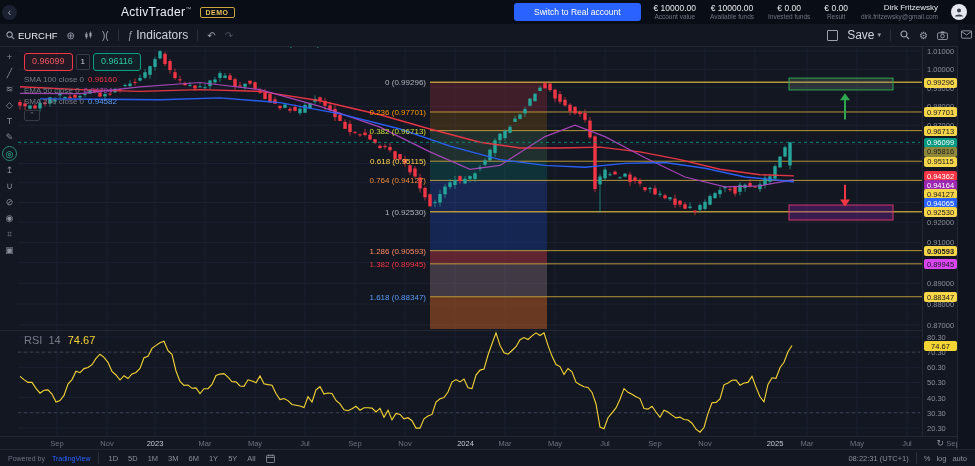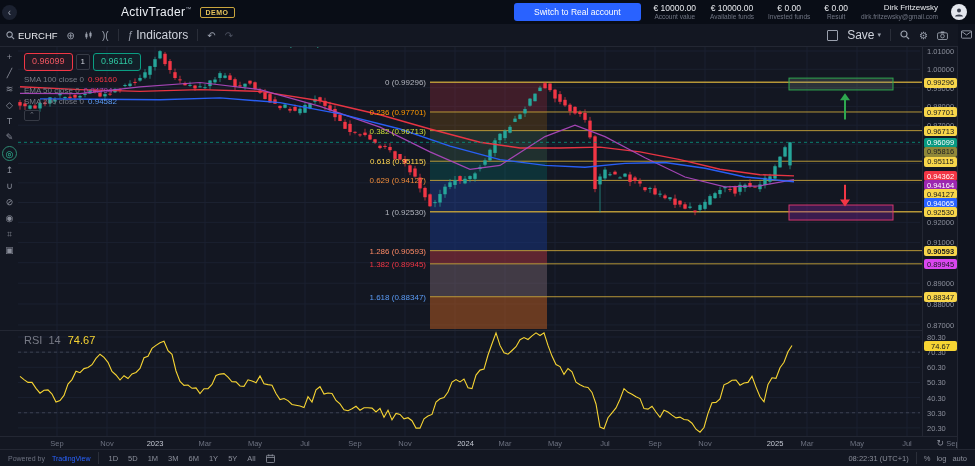--- a/index.html
+++ b/index.html
@@ -682,21 +682,21 @@
       <span class="t-lab" style="left: 807px;">Mar</span>
       <span class="t-lab" style="left: 857px;">May</span>
       <span class="t-lab" style="left: 907px;">Jul</span>
       <span class="t-lab" style="left: 953px;">Sep</span>
     </div>
   <div id="fib-labels">
       <div class="fib-label" style="left: 426px; top: 82.24px; color: rgb(178, 181, 190);">0 (0.99296)</div>
       <div class="fib-label" style="left: 426px; top: 111.971px; color: rgb(255, 152, 0);">0.236 (0.97701)</div>
       <div class="fib-label" style="left: 426px; top: 130.632px; color: rgb(205, 220, 57);">0.382 (0.96713)</div>
       <div class="fib-label" style="left: 426px; top: 161.222px; color: rgb(255, 213, 79);">0.618 (0.95115)</div>
-      <div class="fib-label" style="left: 426px; top: 180.393px; color: rgb(239, 139, 58);">0.629 (0.94127)</div>
+      <div class="fib-label" style="left: 426px; top: 180.393px; color: rgb(239, 139, 58);">0.764 (0.94127)</div>
       <div class="fib-label" style="left: 426px; top: 211.811px; color: rgb(178, 181, 190);">1 (0.92530)</div>
       <div class="fib-label" style="left: 426px; top: 250.653px; color: rgb(255, 138, 101);">1.286 (0.90593)</div>
       <div class="fib-label" style="left: 426px; top: 263.833px; color: rgb(242, 54, 69);">1.382 (0.89945)</div>
       <div class="fib-label" style="left: 426px; top: 296.745px; color: rgb(91, 156, 246);">1.618 (0.88347)</div>
     </div>
 
   <div class="bottom-bar">
     <span class="bb-txt">Powered by</span>
     <span class="bb-brand">TradingView</span>
     <span class="tb-sep"></span>

